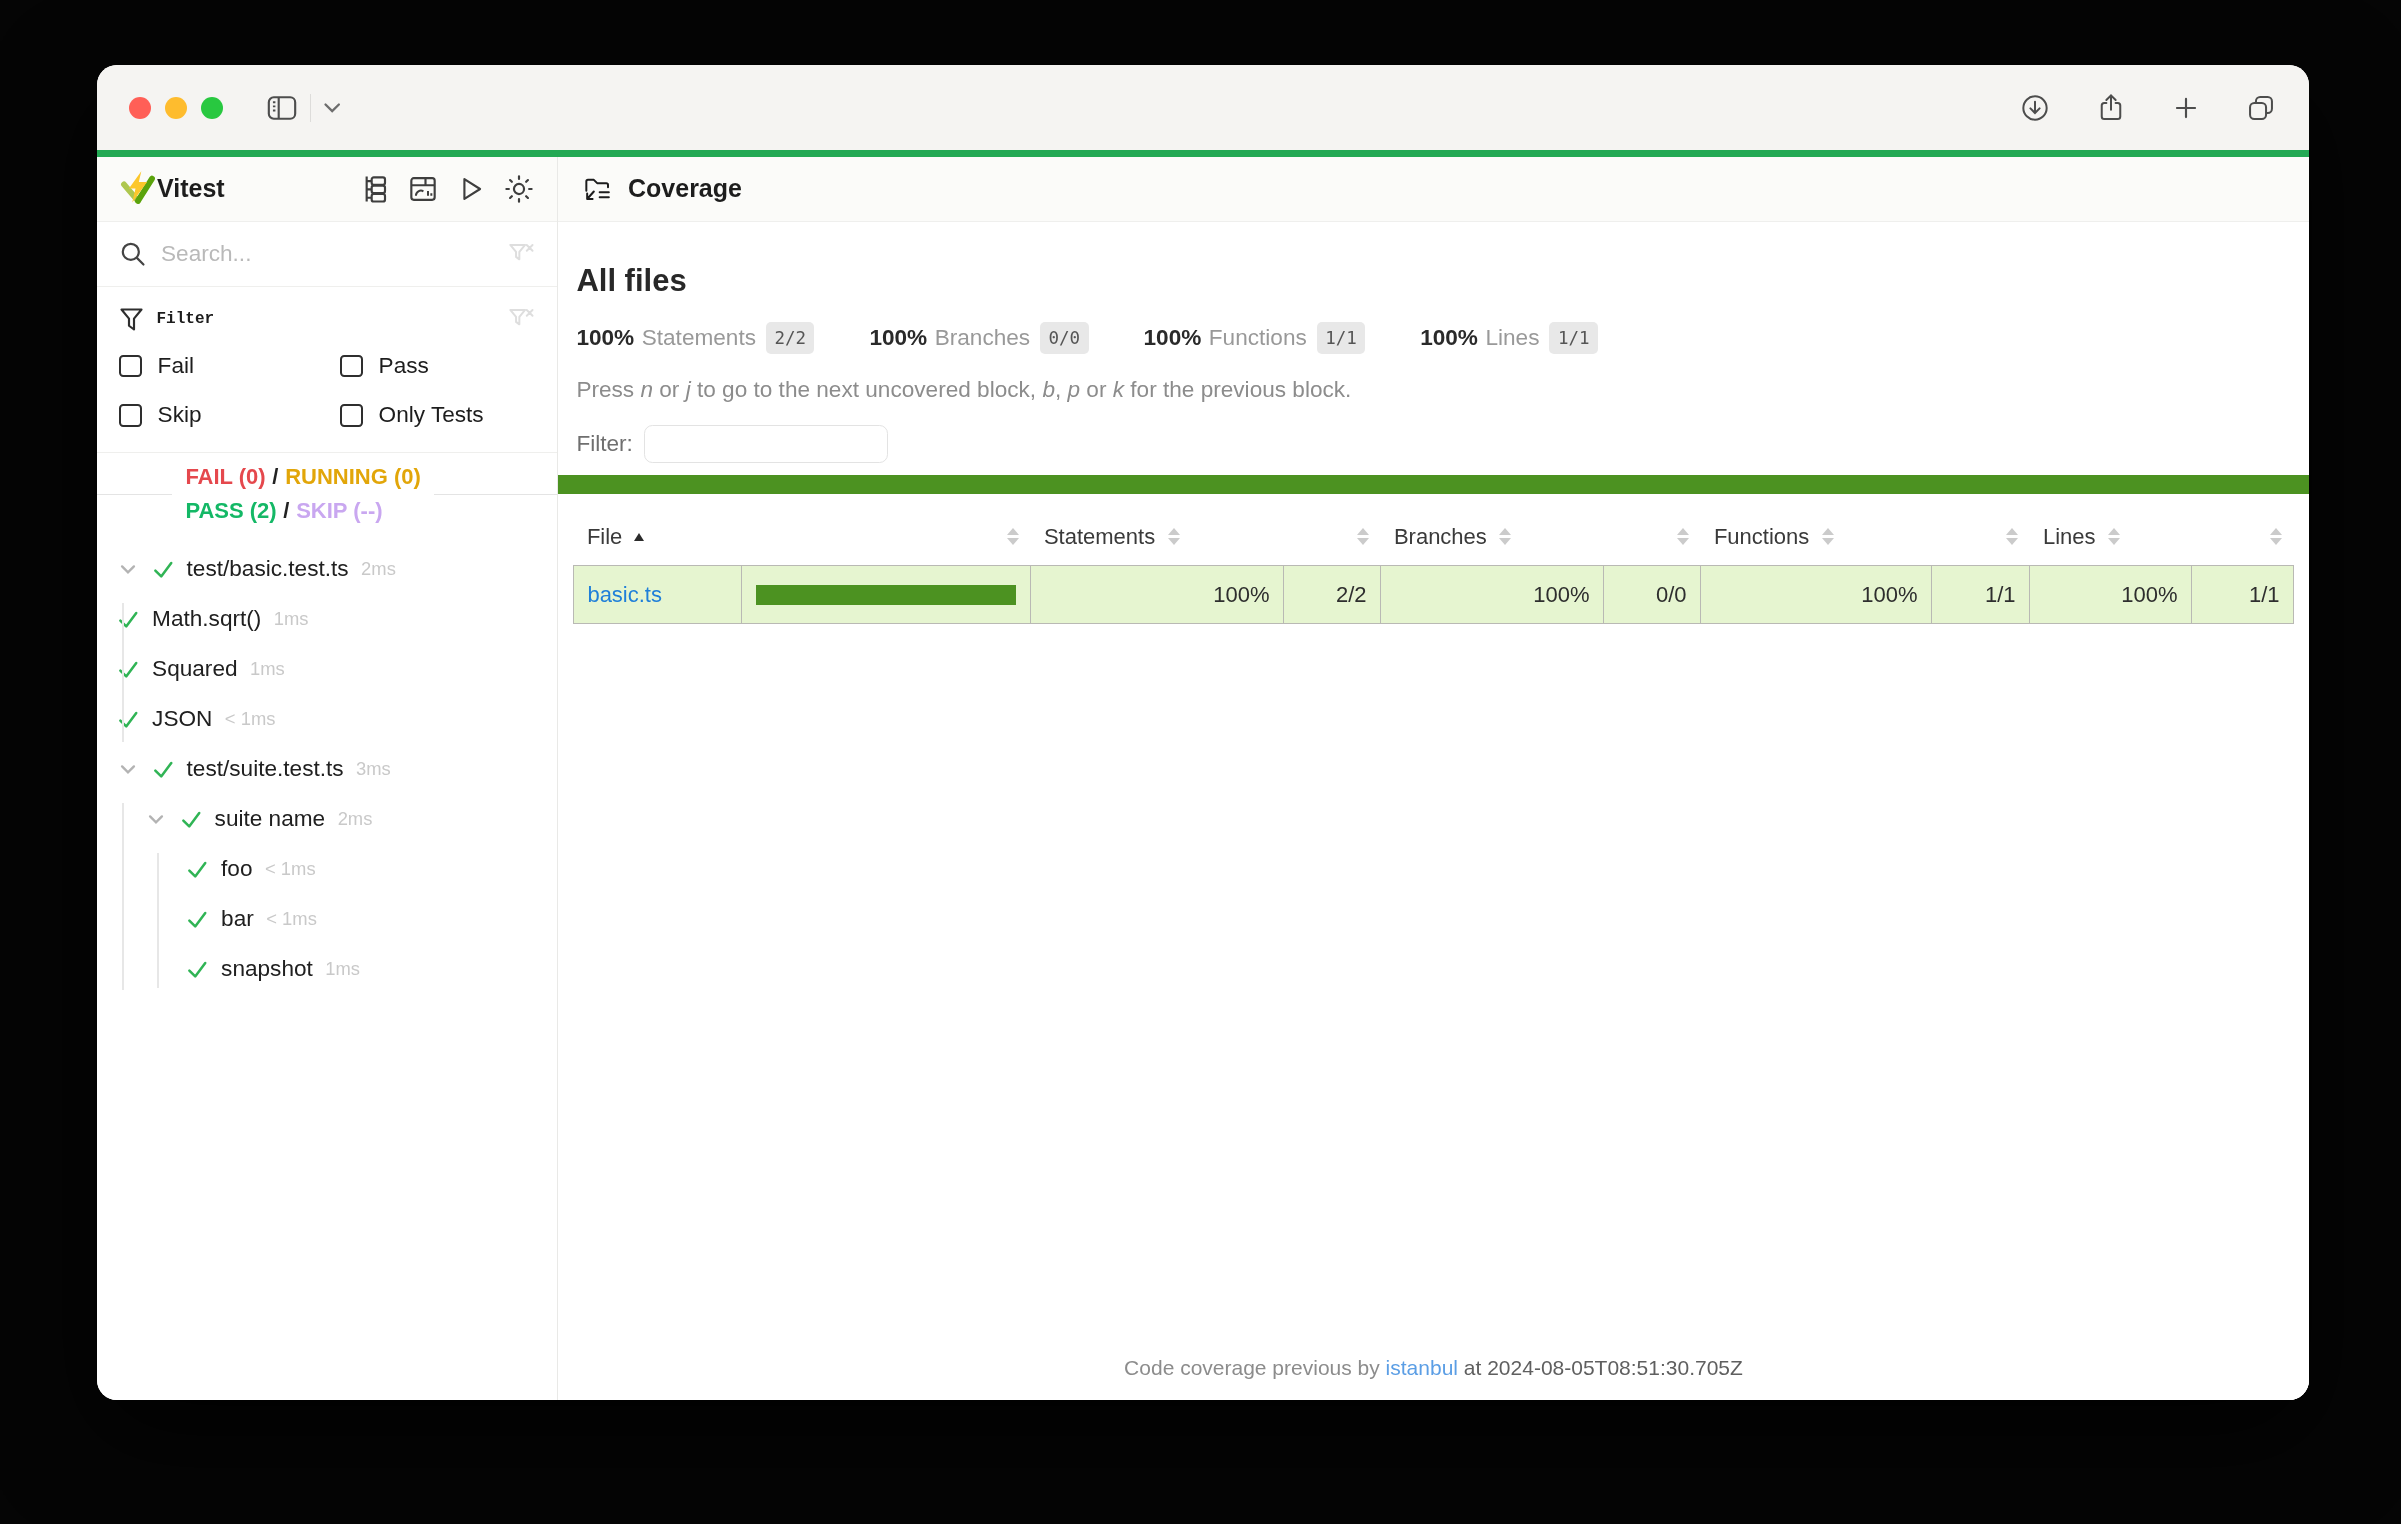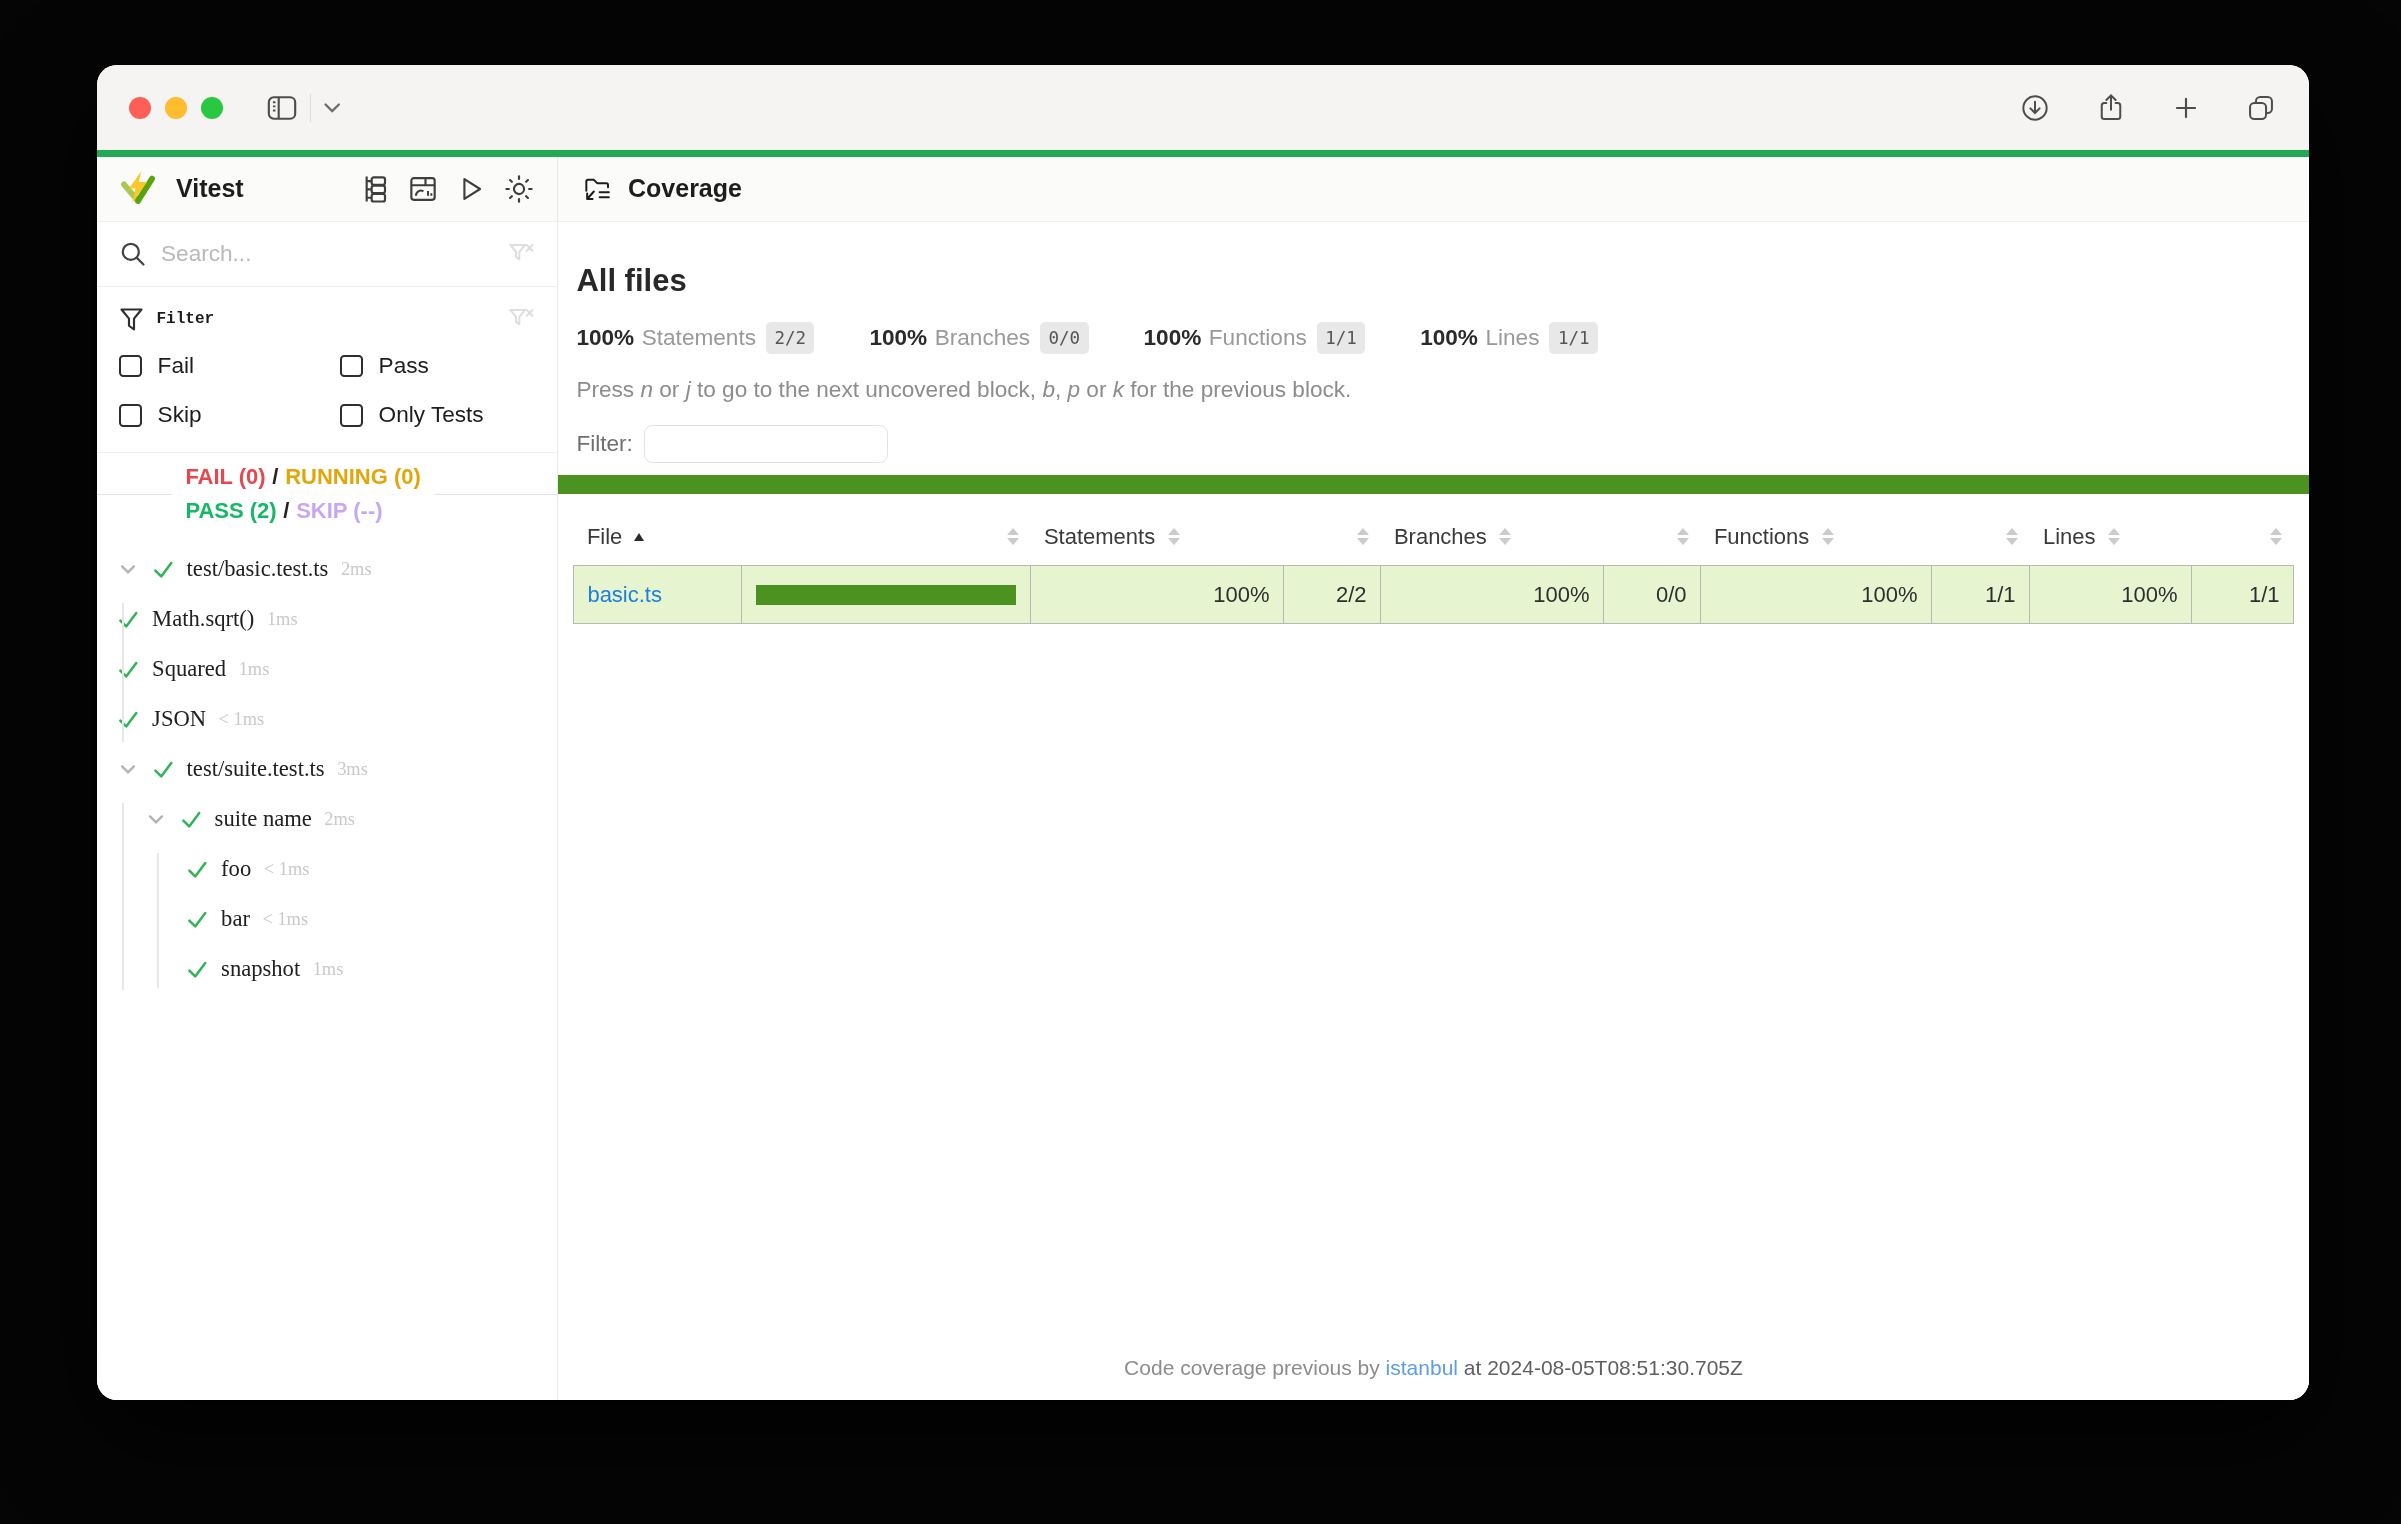--- a/index.html
+++ b/index.html
@@ -17,42 +17,42 @@
   .more-btn { position:absolute; right:11px; top:10px; width:28px; height:28px; border-radius:50%; background:#6e6e73; color:#fff; display:flex; align-items:center; justify-content:center; font-size:12.5px; letter-spacing:1.7px; font-weight:700; }
   .tb-right { margin-left:auto; display:flex; gap:45px; align-items:center; color:#4d4d4d; }
   .accent-line { height:6.7px; background:#23a954; flex:0 0 auto; }
 
   
   .app { flex:1; display:flex; min-height:0; background:#fff; }
   .sidebar { width:461px; flex:0 0 auto; border-right:1.7px solid #e9e9e7; display:flex; flex-direction:column; }
   .main { flex:1; display:flex; flex-direction:column; min-width:0; }
 
   
-  .sb-header { height:65px; flex:0 0 auto; border-bottom:1.7px solid #efefed; display:flex; align-items:center; gap:19px; padding:0 22px; background:#fbfbf9; }
+  .sb-header { height:65px; flex:0 0 auto; border-bottom:1.7px solid #efefed; display:flex; align-items:center; gap:0; padding:0 22px; background:#fbfbf9; }
   .sb-title { font-size:25px; font-weight:600; color:#1d1d1d; }
   .sb-actions { margin-left:auto; display:flex; gap:18.4px; align-items:center; color:#3e3e3e; }
   .icon-btn { display:flex; align-items:center; justify-content:center; }
   .sb-search { height:65px; flex:0 0 auto; border-bottom:1.7px solid #efefed; display:flex; align-items:center; gap:15px; padding:0 22px; color:#555; }
   .search-input { flex:1; border:none; outline:none; background:transparent; font-size:22.6px; color:#333; font-family:"Liberation Sans", sans-serif; }
   .search-input::placeholder { color:#b9b9b9; }
   .dim-icon { color:#dedede; }
   .sb-filter { flex:0 0 auto; border-bottom:1.7px solid #efefed; padding:18.4px 22px 23.4px; }
   .filter-head { display:flex; align-items:center; gap:12.5px; color:#1d1d1d; }
   .filter-title { font-size:16px; font-weight:700;font-family:Liberation Mono, monospace; }
   .filter-head .dim-icon { margin-left:auto; }
   .filter-grid { margin-top:20px; display:grid; grid-template-columns:221px 1fr; row-gap:23.4px; }
   .cb { display:flex; align-items:center; gap:16px; font-size:22.6px; color:#1d1d1d; }
   .cb-box { width:22.6px; height:22.6px; border:2.5px solid #2e2e2e; border-radius:4.2px; background:#fff; flex:0 0 auto; }
 
   .sb-status { position:relative; padding:6.7px 0; flex:0 0 auto; }
   .sb-status::before { content:""; position:absolute; left:0; right:0; top:50%; height:1.7px; background:#e4e4e4; }
   .status-block { position:relative; display:inline-block; background:#fff; margin-left:75px; padding:0 13.4px; font-family:Liberation Sans, sans-serif; font-weight:700; font-size:22px; line-height:34px; }
   .st-fail { color:#e5484d; } .st-running { color:#e2a609; } .st-pass { color:#14b866; } .st-skip { color:#c9a7f0; } .st-sep { color:#222; padding:0 6.7px; }
 
-  .sb-tree { flex:1; position:relative; padding-top:10px; overflow:hidden;font-family:Liberation Serif, serif; }
+  .sb-tree { flex:1; position:relative; padding-top:10px; overflow:hidden; }
   .trow { height:50px; display:flex; align-items:center; gap:12.5px; padding-left:20px; font-size:22.6px; color:#202020; white-space:nowrap; }
   .trow .time { font-size:18.4px; color:#c9c9c9; }
   .trow.lv1 { }
   .trow.lv1c { padding-left:48px; }
   .trow.lv2 { padding-left:89px; }
   .guide { position:absolute; width:1.7px; background:#e7e7e7; left:25px; }
   .guide.g1 { top:69px; height:139px; }
   .guide.g2 { top:269px; height:187px; }
   .guide.g3 { left:60px; top:319px; height:135px; }
 

